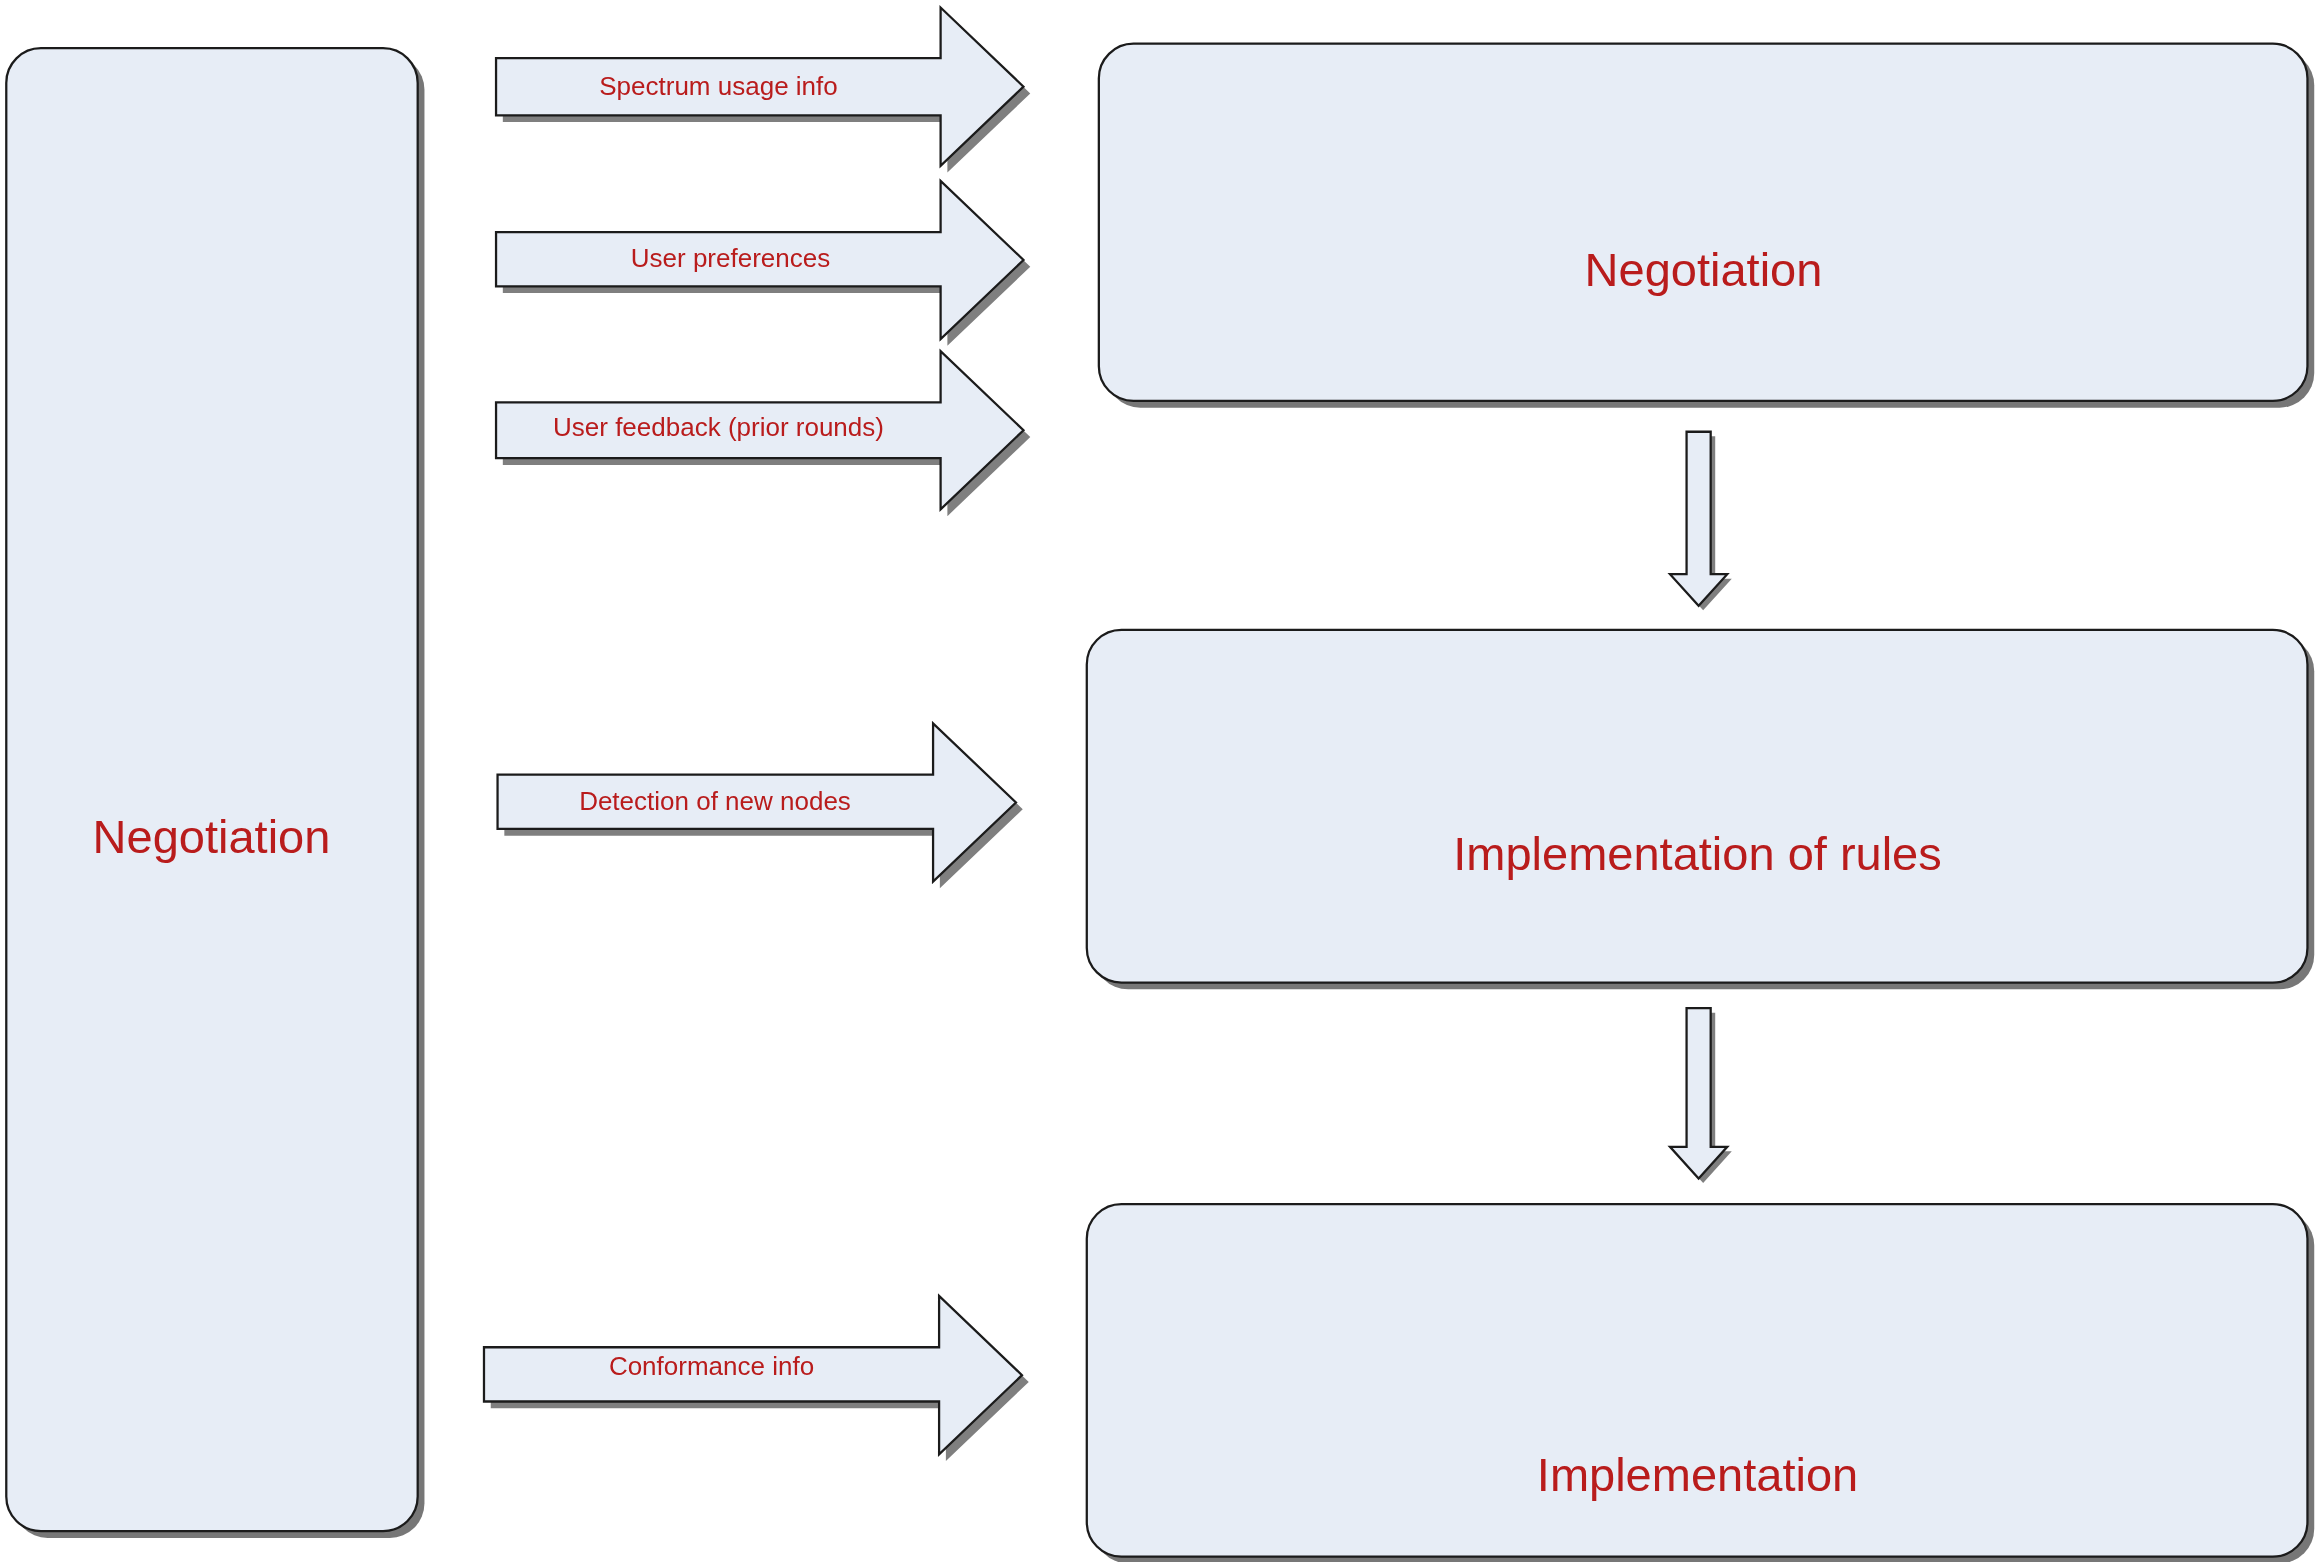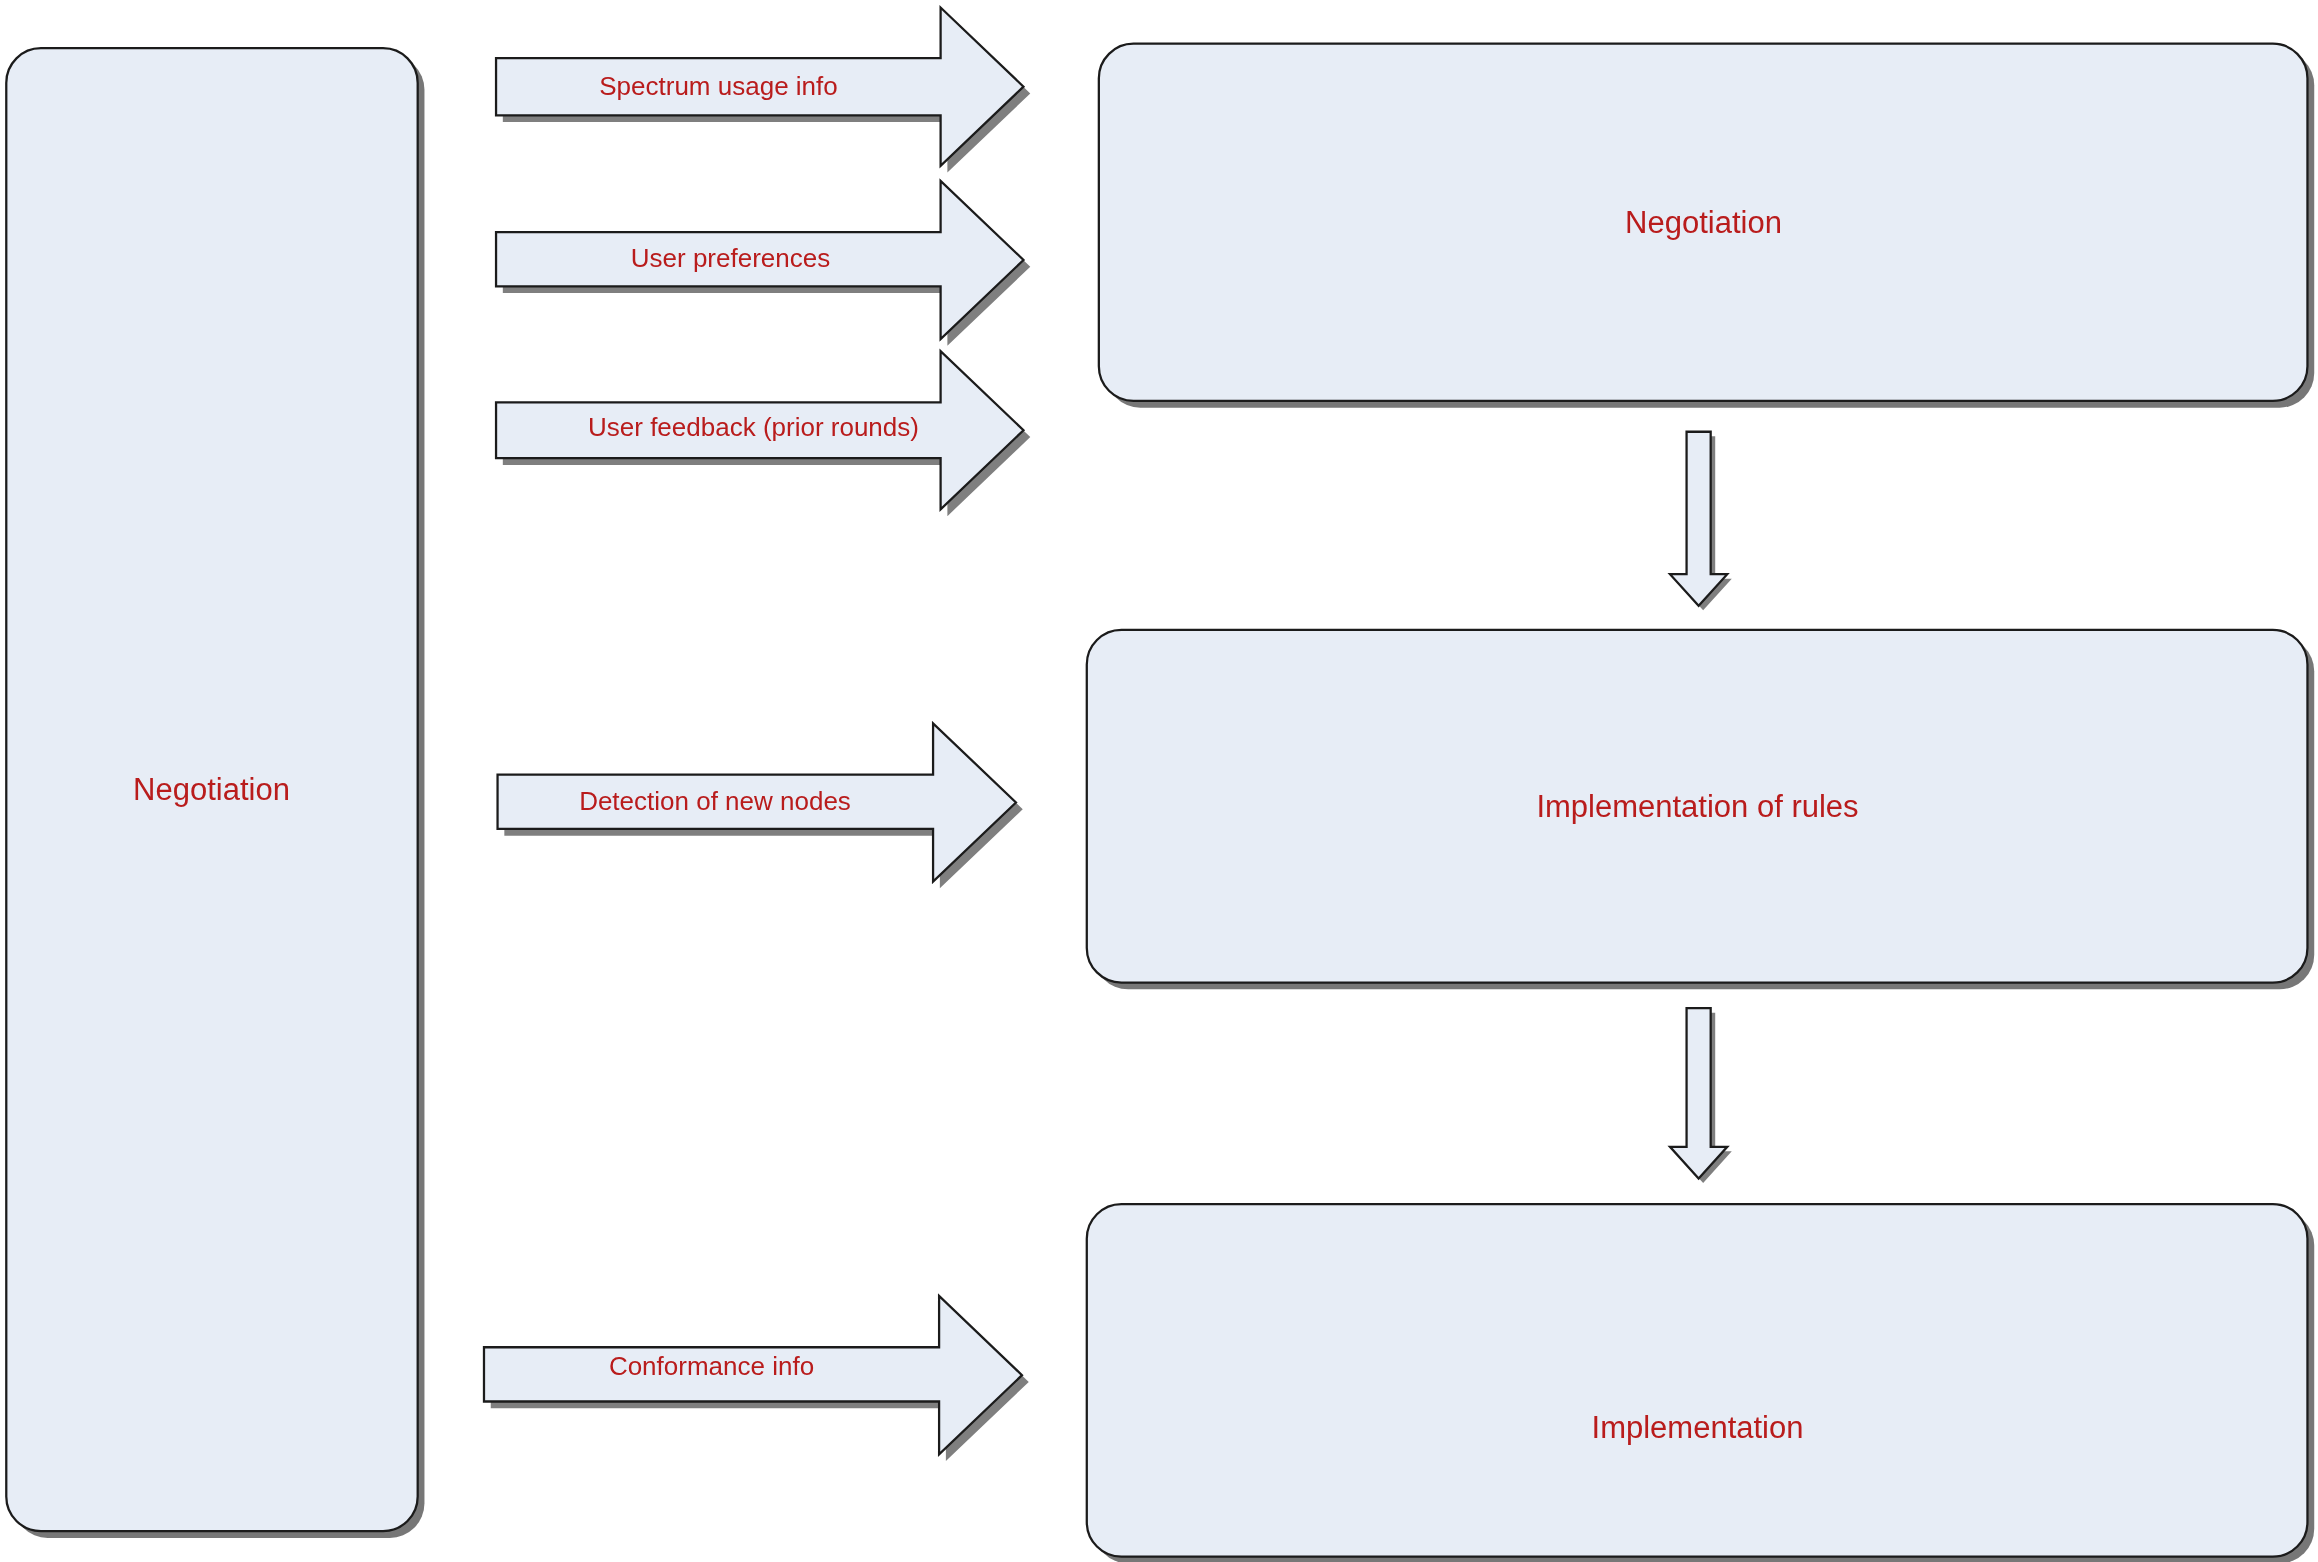--- a/index.html
+++ b/index.html
@@ -31,21 +31,22 @@
     align-items: center;
     justify-content: center;
     text-align: center;
     color: #b91c1c;
     font-family: "Liberation Sans", sans-serif;
     line-height: 1.15;
     white-space: nowrap;
     pointer-events: none;
   }
   .node-label.big {
-    font-size: 31px;
+    font-size: 47px;
+    margin-top: 48px;
   }
   .node-label.small {
     font-size: 26px;
   }
   .hit {
     position: absolute;
   }
 </style>
 </head>
 <body>
@@ -77,21 +78,21 @@
       <polygon points="2238,1338 2270,1338 2270,1522 2292,1522 2254,1564 2216,1522 2238,1522" fill="#e7edf6" stroke="#1b1b1b" stroke-width="3" stroke-linejoin="miter"></polygon>
     </svg>
 
   <div class="node-label big" id="label-monitoring" style="left: 6px; top: 48px; width: 411px; height: 1483px;">Negotiation</div>
   <div class="node-label big" id="label-negotiation" style="left: 1099px; top: 44px; width: 1209px; height: 357px;">Negotiation</div>
   <div class="node-label big" id="label-dissemination" style="left: 1087px; top: 630px; width: 1221px; height: 353px;">Implementation of rules</div>
   <div class="node-label big" id="label-implementation" style="left: 1087px; top: 1204px; width: 1221px; height: 447px;">Implementation</div>
 
   <div class="node-label small" id="label-arrow-0" style="left: 496px; top: 58px; width: 445px; height: 57px;">Spectrum usage info</div>
   <div class="node-label small" id="label-arrow-1" style="left: 496px; top: 232px; width: 445px; height: 54px; padding-left: 12px;">User preferences</div>
-  <div class="node-label small" id="label-arrow-2" style="left: 496px; top: 402px; width: 445px; height: 52px; margin-left: 35px;">User feedback (prior rounds)</div>
+  <div class="node-label small" id="label-arrow-2" style="left: 496px; top: 402px; width: 445px; height: 52px;">User feedback (prior rounds)</div>
   <div class="node-label small" id="label-arrow-3" style="left: 497px; top: 775px; width: 436px; height: 54px;">Detection of new nodes</div>
   <div class="node-label small" id="label-arrow-4" style="left: 484px; top: 1347px; width: 455px; height: 40px;">Conformance info</div>
 
   <div id="hit-layer">
       <div class="hit" style="left: 6px; top: 48px; width: 411px; height: 1483px;"></div>
       <div class="hit" style="left: 1099px; top: 44px; width: 1209px; height: 357px;"></div>
       <div class="hit" style="left: 1087px; top: 630px; width: 1221px; height: 353px;"></div>
       <div class="hit" style="left: 1087px; top: 1204px; width: 1221px; height: 353px;"></div>
       <div class="hit" style="left: 496px; top: 7.5px; width: 527px; height: 158px;"></div>
       <div class="hit" style="left: 496px; top: 181px; width: 527px; height: 158px;"></div>

